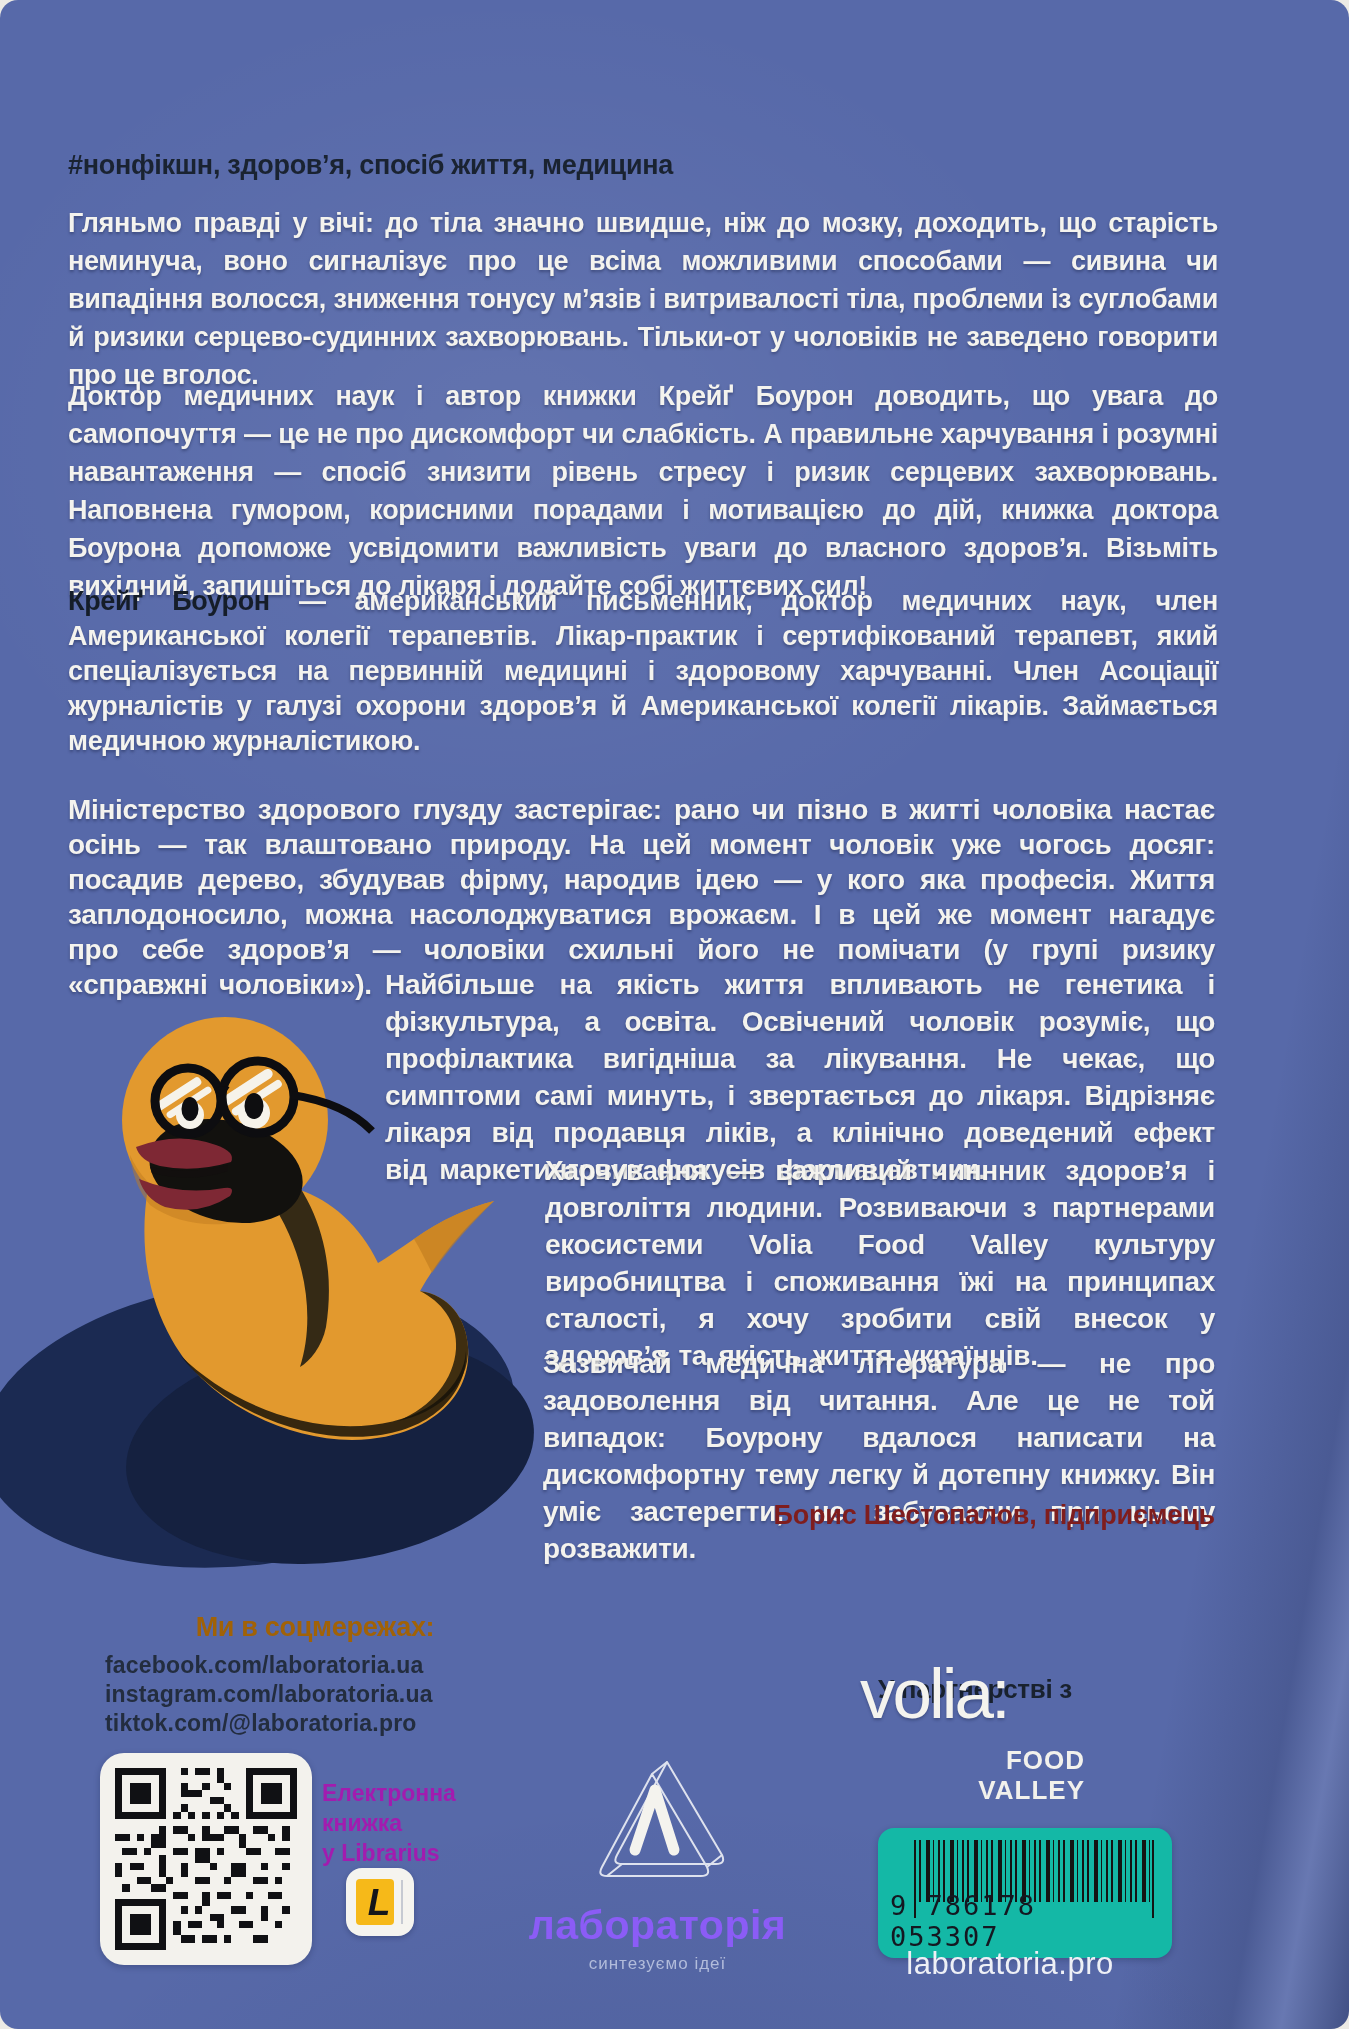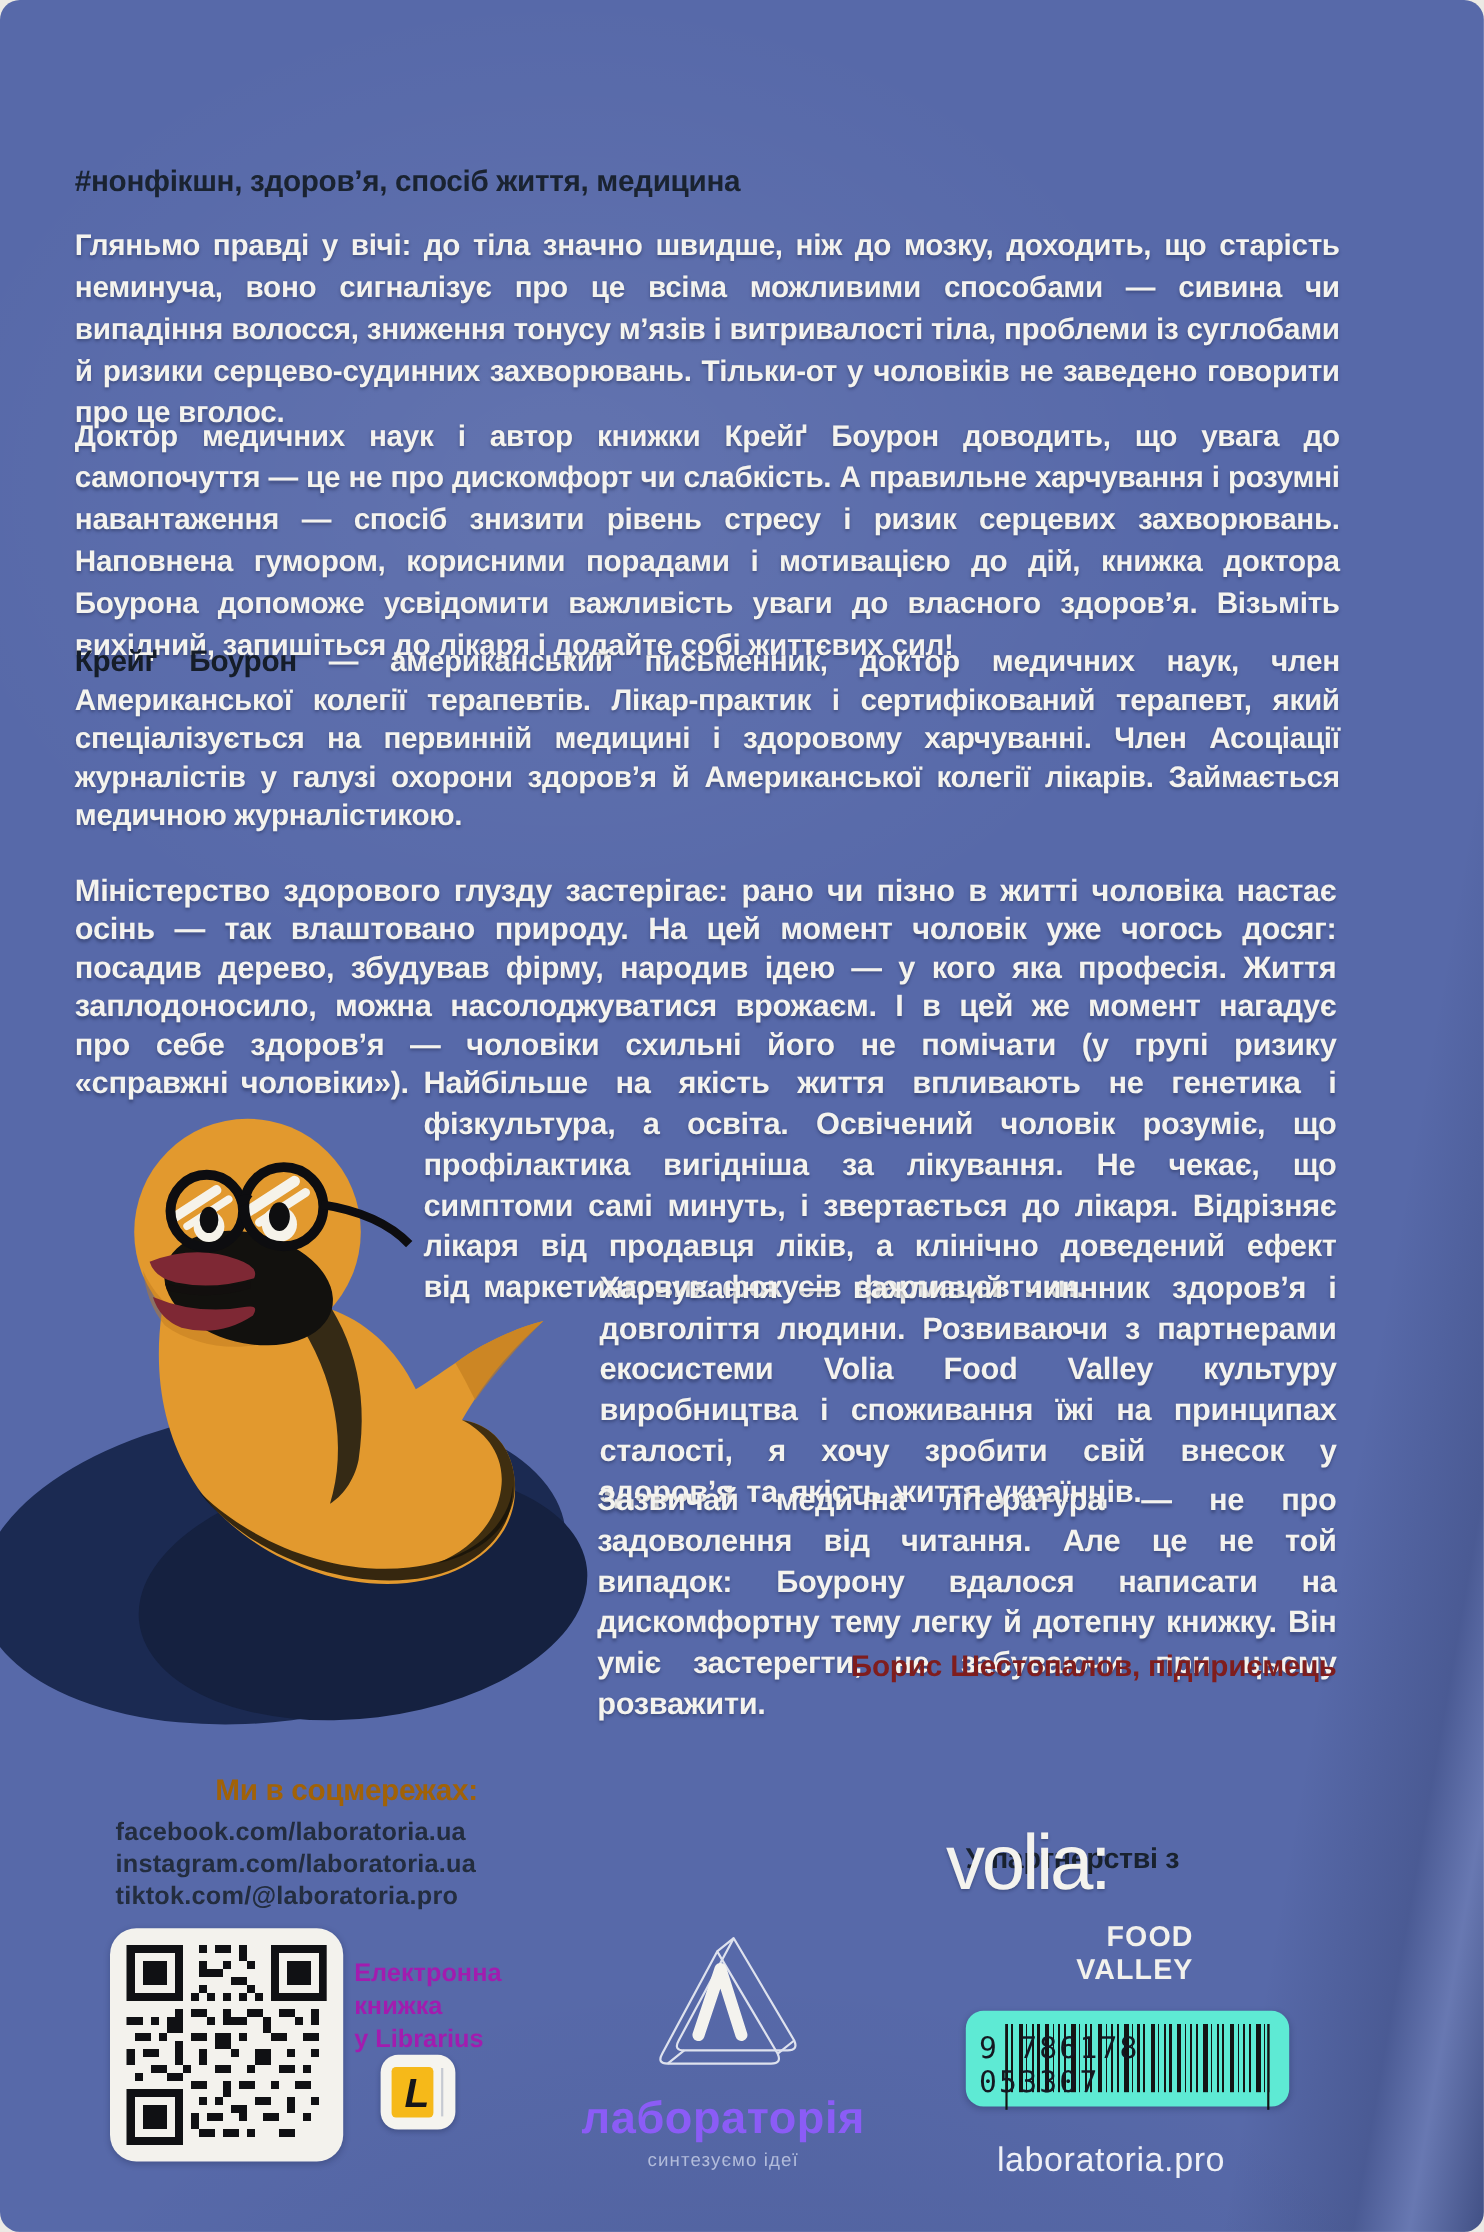--- a/index.html
+++ b/index.html
@@ -45,21 +45,21 @@
   .lab-name{position:absolute;left:520px;top:1902px;width:275px;text-align:center;font-size:41px;
             font-weight:700;color:#8b5cf6;letter-spacing:0.5px;}
   .lab-tagline{position:absolute;left:520px;top:1954px;width:275px;text-align:center;font-size:17px;
             color:#b2bcdb;letter-spacing:1px;}
   
   .partner-label{left:878px;top:1674px;width:320px;font-size:26px;text-align:left;color:#19222f;text-shadow:none;}
   .volia{position:absolute;left:860px;top:1662px;width:330px;font-size:71px;line-height:64px;
          font-weight:400;color:#f4f3ee;letter-spacing:-3px;text-shadow:0 2px 3px rgba(12,22,52,0.3);}
   .volia-sub{position:absolute;left:878px;top:1745px;width:207px;text-align:right;font-size:26px;
          line-height:30px;font-weight:700;color:#f2f1ec;letter-spacing:1px;white-space:pre-line;}
-  .barcode{position:absolute;left:878px;top:1828px;width:294px;height:87px;background:#5eead4;
+  .barcode{position:absolute;left:878px;top:1828px;width:294px;height:130px;background:#14b8a6;
            border-radius:16px;box-shadow:0 2px 6px rgba(10,20,50,0.25);}
   .bars{position:absolute;left:36px;top:12px;right:18px;height:62px;
         background:repeating-linear-gradient(90deg,#141414 0 2px,transparent 2px 5px,#141414 5px 7px,
         transparent 7px 12px,#141414 12px 16px,transparent 16px 19px,#141414 19px 20px,transparent 20px 24px);}
   .bars::before,.bars::after{content:"";position:absolute;top:0;height:78px;width:2px;background:#141414;}
   .bars::before{left:0;} .bars::after{right:0;}
   .barcode .digits{position:absolute;left:12px;bottom:6px;width:270px;font-family:"DejaVu Sans Mono",monospace;
         font-size:27px;color:#141821;letter-spacing:2px;}
   .site{position:absolute;left:860px;top:1946px;width:300px;text-align:center;font-size:31px;
         font-weight:400;color:#eef0f6;letter-spacing:0.5px;}

